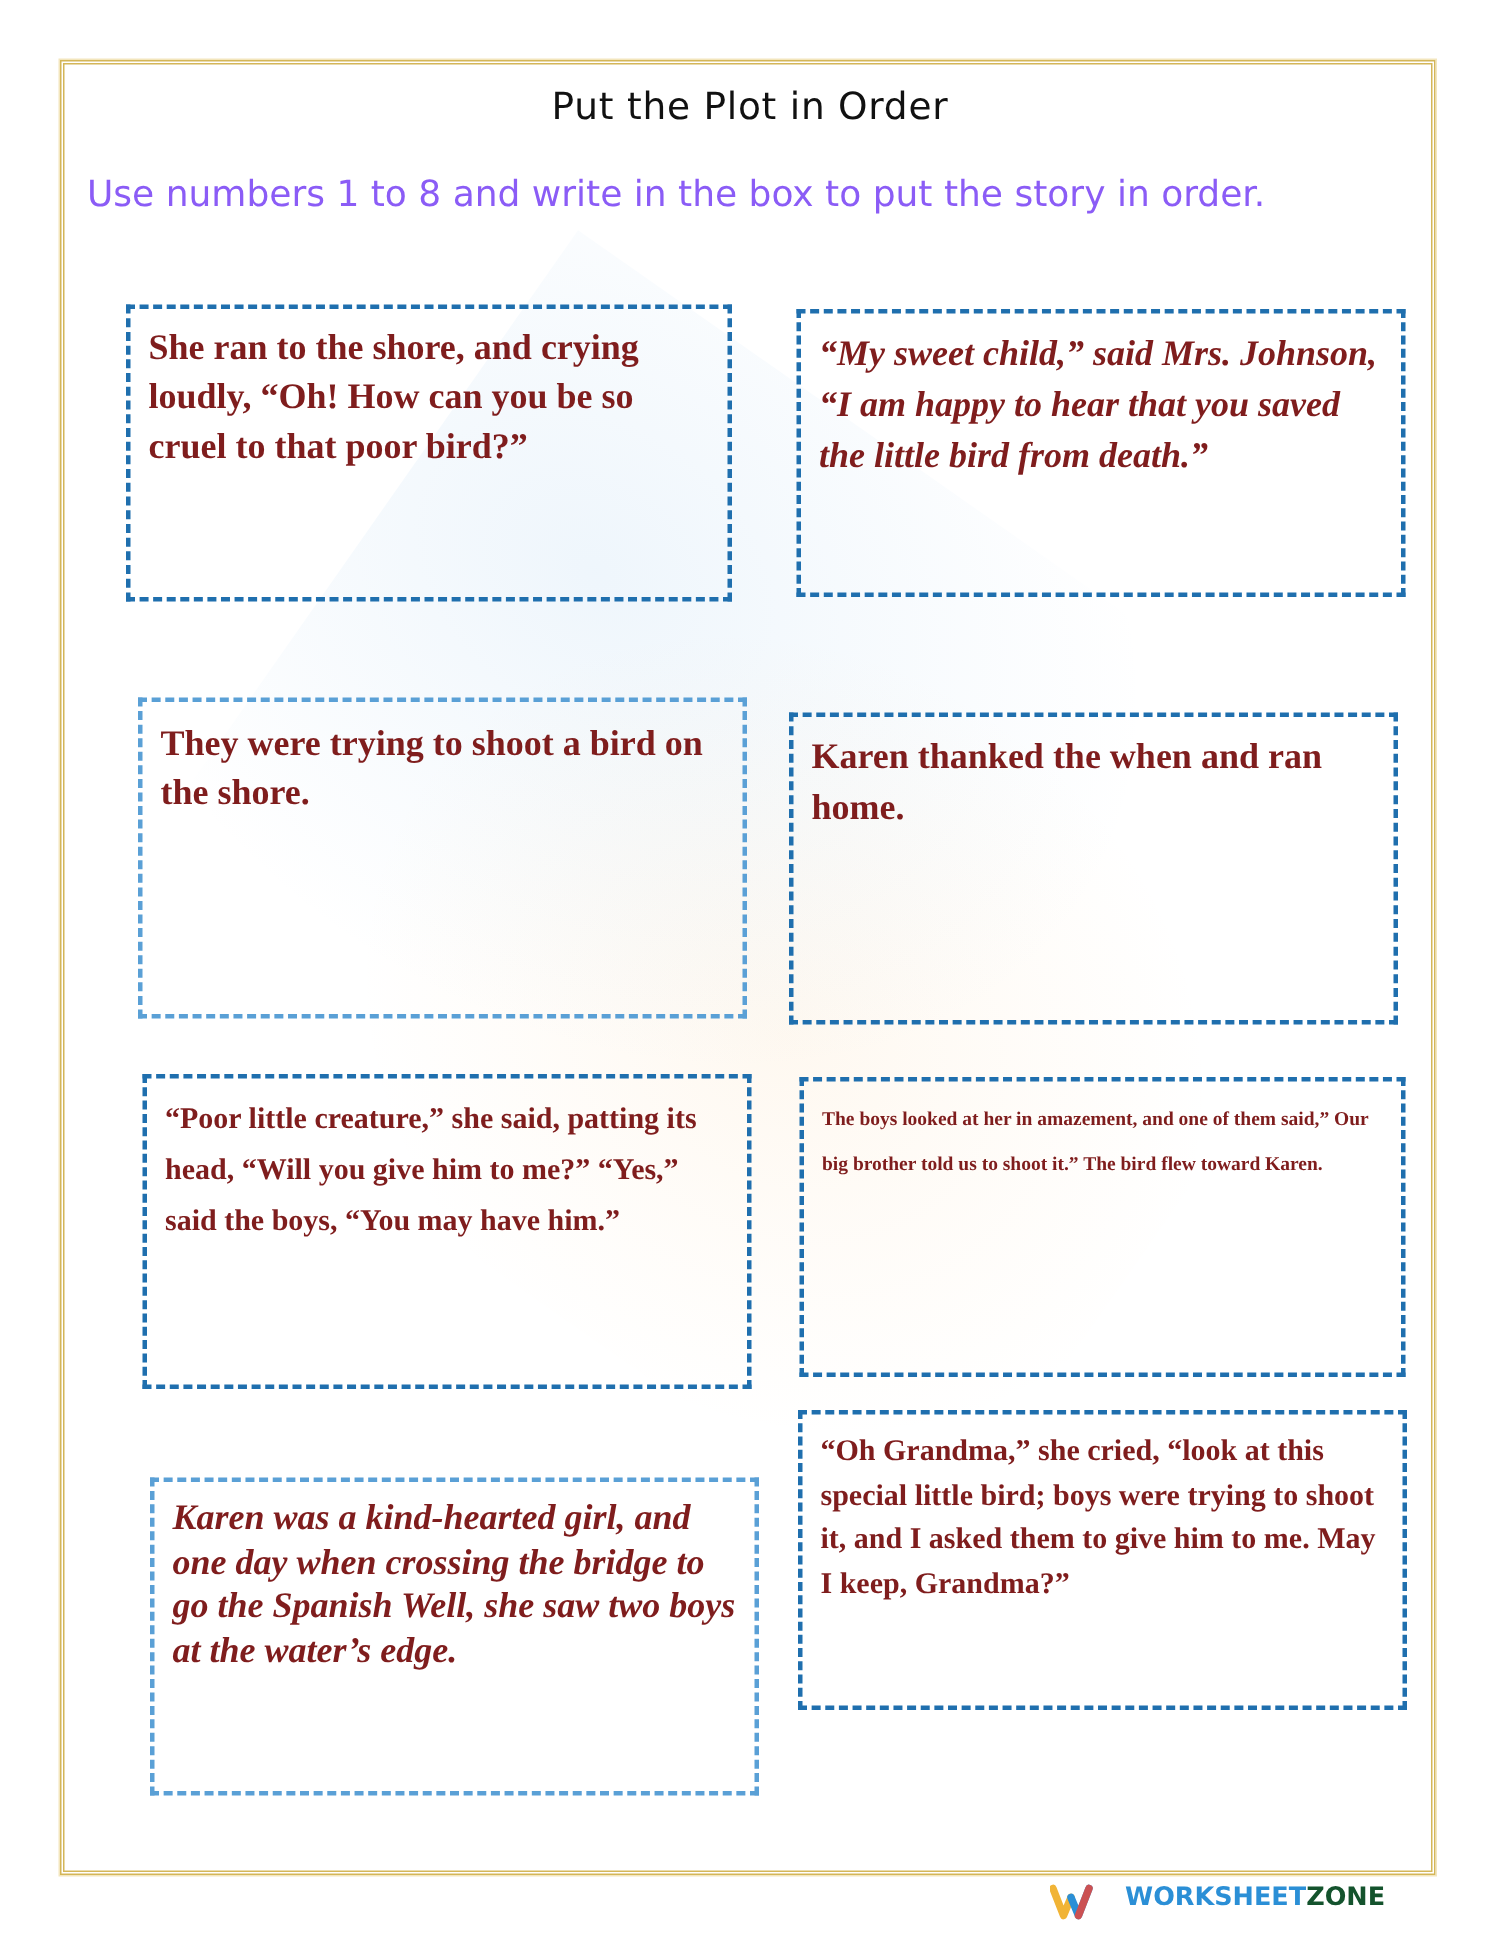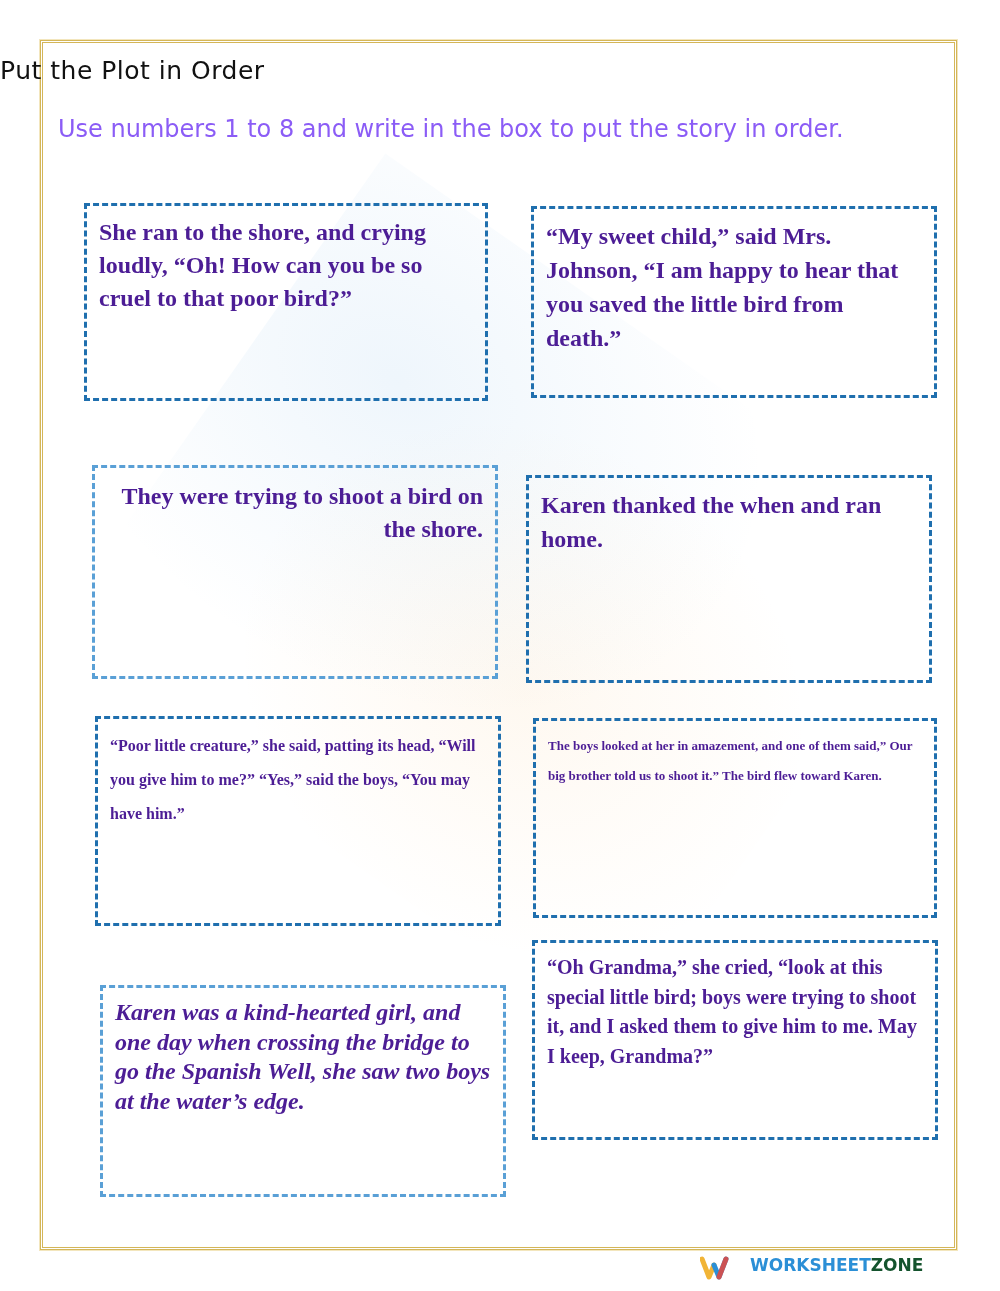--- a/index.html
+++ b/index.html
@@ -5,32 +5,32 @@
     html, body { margin: 0; padding: 0; }
     body {
       width: 1000px; height: 1291px; background: #ffffff; position: relative; overflow: hidden;
       font-family: "DejaVu Serif", serif;
     }
     .frame {
       position: absolute; left: 40px; top: 40px; width: 911px; height: 1204px;
       border: 3px double #d4b658; box-shadow: 0 0 0 1px #f3e6bd;
     }
     .title {
-      position: absolute; left: 0; top: 56px; width: 1000px; 
+      position: absolute; left: 0; top: 56px; width: 1000px; text-align: center;
       font-family: "DejaVu Sans", sans-serif; font-size: 25px; color: #111;
       letter-spacing: 0.5px;
     }
     .instructions {
       position: absolute; left: 58px; top: 114px; width: 880px;
       font-family: "DejaVu Sans", sans-serif; font-size: 24px; line-height: 30px; color: #8b5cf6;
     }
     .card {
       position: absolute; box-sizing: border-box; border: 3px dashed #1f6fae;
       padding: 10px 12px 0 12px;
-      font-family: "Liberation Serif", "DejaVu Serif", serif; font-weight: bold; color: #4c1d95;
+      font-family: "Liberation Serif", "DejaVu Serif", serif; font-weight: bold; color: #7f1d1d;
     }
     .card.light { border-color: #5aa0d6; border-style: dashed; border-width: 3px; }
     .card .text { display: block; }
     .watermark {
       position: absolute; left: 150px; top: 300px; width: 700px; height: 600px;
       transform: rotate(35deg);
       background: radial-gradient(ellipse at 20% 30%, rgba(120,180,230,0.12), transparent 50%),
                   radial-gradient(ellipse at 60% 60%, rgba(250,190,110,0.10), transparent 50%);
       pointer-events: none;
     }
@@ -49,33 +49,33 @@
 
 <div class="frame"></div>
 
 <div class="title">Put the Plot in Order</div>
 <div class="instructions">Use numbers 1 to 8 and write in the box to put the story in order.</div>
 
 <div class="card" style="left:84px; top:203px; width:404px; height:198px; font-size:24px; line-height:33px;">
   <span class="text">She ran to the shore, and crying loudly, “Oh! How can you be so cruel to that poor bird?”</span>
 </div>
 
-<div class="card" style="left:531px; top:206px; width:406px; height:192px; font-size:24px; line-height:34px;">
+<div class="card" style="left:531px; top:206px; width:406px; height:192px; font-size:24px; line-height:34px;font-style:italic;">
   <span class="text">“My sweet child,” said Mrs. Johnson, “I am happy to hear that you saved the little bird from death.”</span>
 </div>
 
-<div class="card light" style="left:92px; top:465px; width:406px; height:214px; font-size:24px; line-height:33px; padding-top:12px;text-align:right;">
+<div class="card light" style="left:92px; top:465px; width:406px; height:214px; font-size:24px; line-height:33px; padding-top:12px;">
   <span class="text">They were trying to shoot a bird on the shore.</span>
 </div>
 
 <div class="card" style="left:526px; top:475px; width:406px; height:208px; font-size:24px; line-height:34px;">
   <span class="text">Karen thanked the when and ran home.</span>
 </div>
 
-<div class="card" style="left:95px; top:716px; width:406px; height:210px; font-size:16px; line-height:34px;">
+<div class="card" style="left:95px; top:716px; width:406px; height:210px; font-size:20px; line-height:34px;">
   <span class="text">“Poor little creature,” she said, patting its head, “Will you give him to me?” “Yes,” said the boys, “You may have him.”</span>
 </div>
 
 <div class="card" style="left:533px; top:718px; width:404px; height:200px; font-size:13px; line-height:29.5px;">
   <span class="text">The boys looked at her in amazement, and one of them said,” Our big brother told us to shoot it.”  The bird flew toward Karen.</span>
 </div>
 
 <div class="card light" style="left:100px; top:985px; width:406px; height:212px; font-size:24px; line-height:29.5px;font-style:italic;">
   <span class="text">Karen was a kind-hearted girl, and one day when crossing the bridge to go the Spanish Well, she saw two boys at the water’s edge.</span>
 </div>

